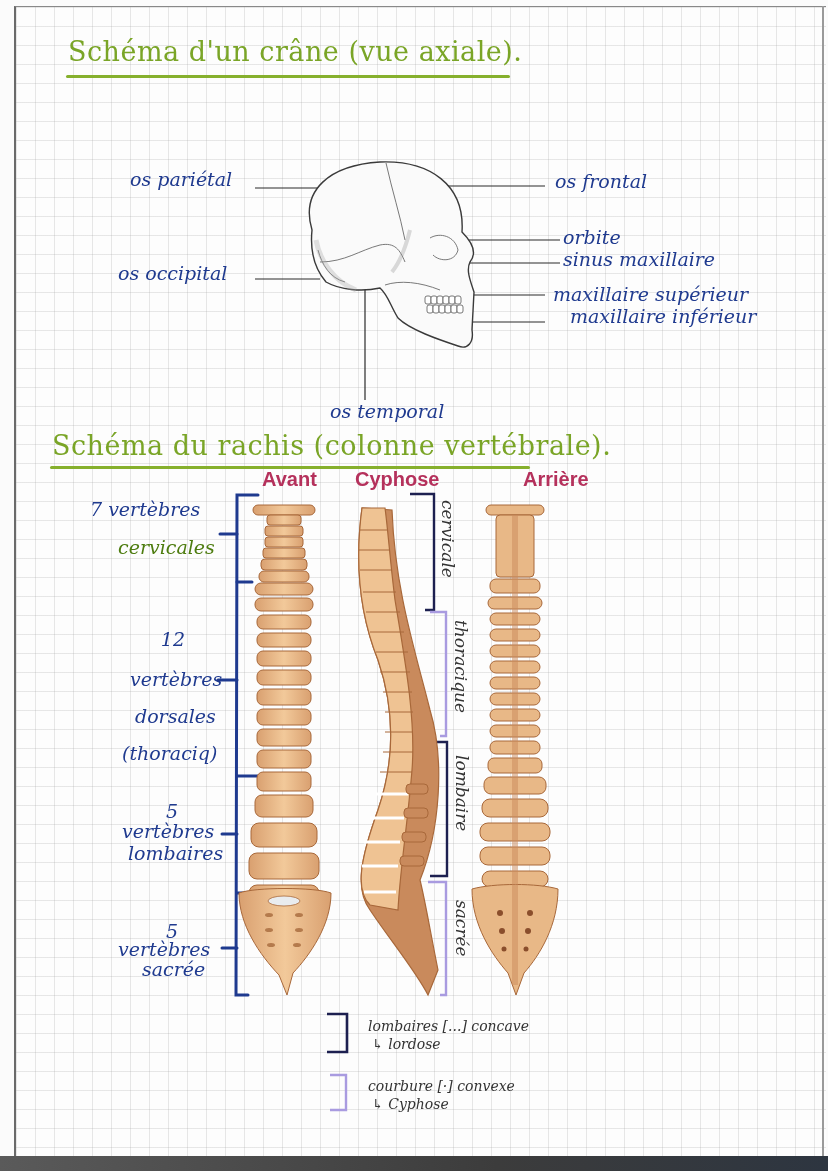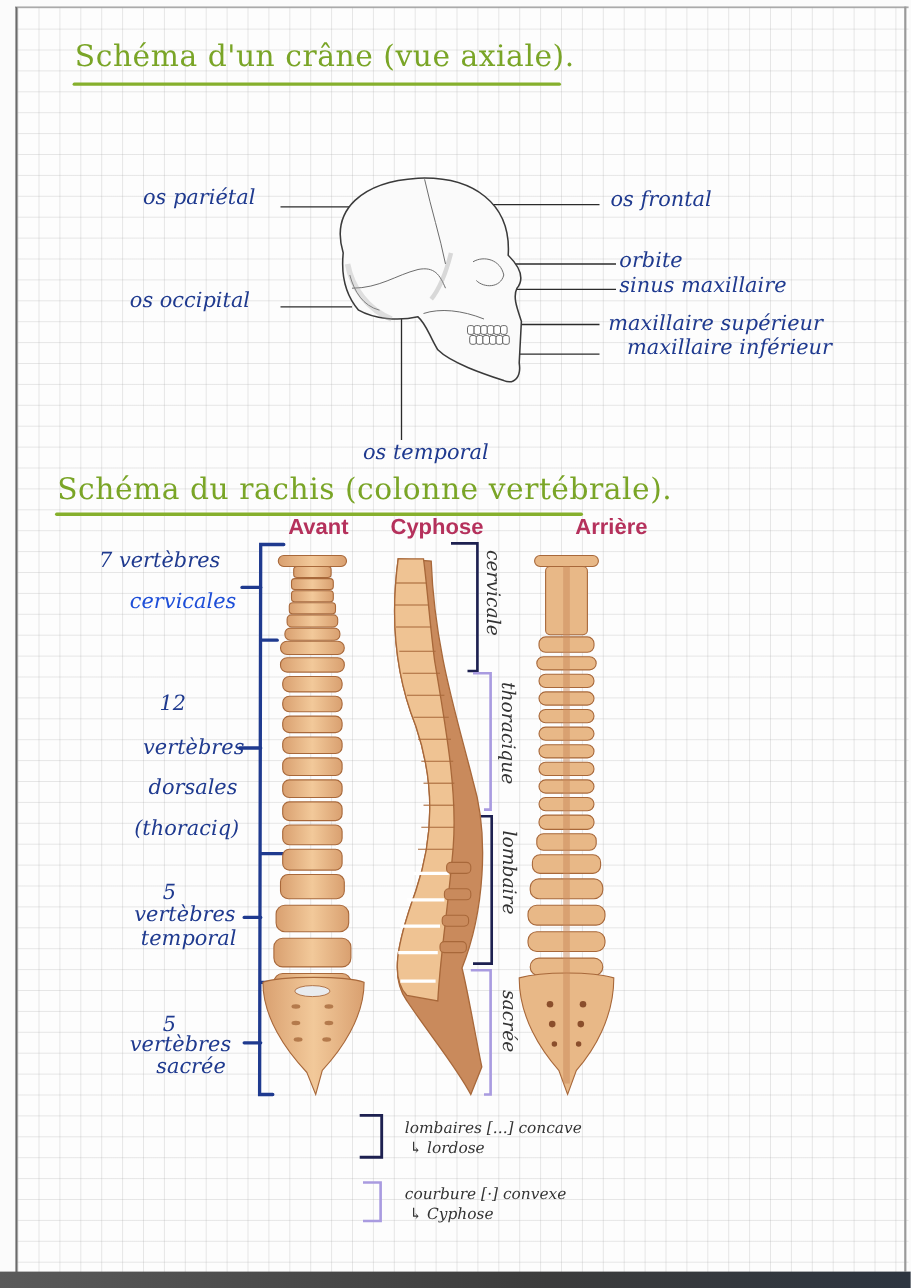--- a/index.html
+++ b/index.html
@@ -29,21 +29,21 @@
     position: absolute; color: #7aa527;
     font-family: "DejaVu Serif", serif; 
     font-size: 27px; letter-spacing: 0.5px;
   }
   .title-underline { position: absolute; height: 3px; background: #86b02d; border-radius: 2px; }
   .label {
     position: absolute; color: #1f3a8f;
     font-family: "DejaVu Serif", serif; font-style: italic; font-size: 19px;
     white-space: nowrap;
   }
-  .label.center { text-align: left; }
+  .label.center { text-align: right; }
   .view-label {
     position: absolute; color: #b5315c; font-family: "Liberation Sans", sans-serif;
     font-weight: bold; font-size: 20px;
   }
   .vert-label {
     position: absolute; font-family: "DejaVu Serif", serif; font-style: italic;
     font-size: 17px; color: #333; writing-mode: vertical-rl; white-space: nowrap;
   }
   .legend-text {
     position: absolute; font-family: "DejaVu Serif", serif; font-style: italic;
@@ -249,30 +249,30 @@
     <circle cx="32" cy="418" r="3"></circle>
       <circle cx="62" cy="418" r="3"></circle>
     <circle cx="34" cy="436" r="3"></circle>
       <circle cx="60" cy="436" r="3"></circle>
     <circle cx="36" cy="454" r="2.5"></circle>
       <circle cx="58" cy="454" r="2.5"></circle>
   </g>
 </svg>
 
 <div class="label" style="left:90px; top:498px;">7 vertèbres</div>
-<div class="label" style="left:118px; top:536px; color:#1d4ed8;text-align:center;">cervicales</div>
+<div class="label" style="left:118px; top:536px; color:#4d7c0f;text-align:center;">cervicales</div>
 
 <div class="label center" style="left:145px; top:628px; width:40px;">12</div>
 <div class="label" style="left:130px; top:668px;">vertèbres</div>
 <div class="label" style="left:135px; top:705px;">dorsales</div>
 <div class="label" style="left:122px; top:742px;">(thoraciq)</div>
 
 <div class="label center" style="left:148px; top:800px; width:30px;">5</div>
 <div class="label" style="left:122px; top:820px;">vertèbres</div>
-<div class="label" style="left:128px; top:842px;">temporal</div>
+<div class="label" style="left:128px; top:842px;">lombaires</div>
 
 <div class="label center" style="left:148px; top:920px; width:30px;">5</div>
 <div class="label" style="left:118px; top:938px;">vertèbres</div>
 <div class="label" style="left:142px; top:958px;">sacrée</div>
 
 <div class="vert-label" style="left:438px; top:500px;">cervicale</div>
 <div class="vert-label" style="left:451px; top:620px;">thoracique</div>
 <div class="vert-label" style="left:452px; top:755px;">lombaire</div>
 <div class="vert-label" style="left:452px; top:900px;">sacrée</div>
 

